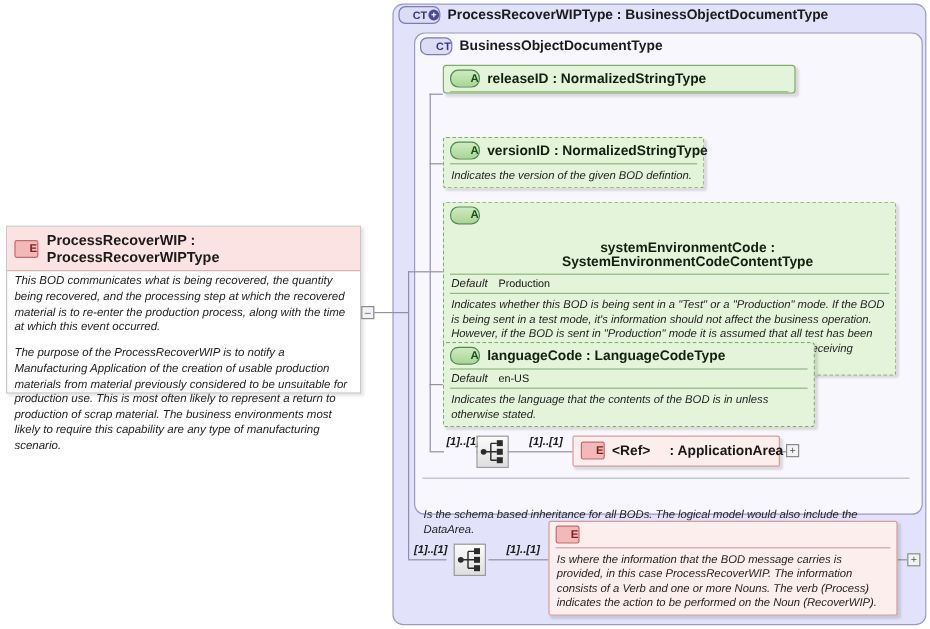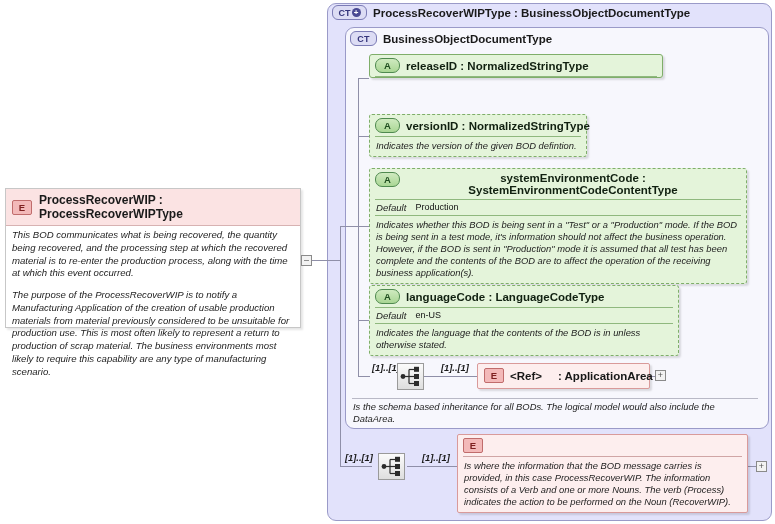--- a/index.html
+++ b/index.html
@@ -43,21 +43,21 @@
   .rule {
     height: 1px;
     background: #b9b9c6;
     margin: 0 5px;
   }
 
   
   .ico {
     display: inline-flex;
     align-items: center;
-    justify-content: center;
+    justify-content: flex-end;
     font-weight: bold;
     flex: 0 0 auto;
     box-sizing: border-box;
   }
   .ico-ct {
     width: 27px; height: 15px;
     border: 1.2px solid #7b7bb5;
     border-radius: 6px;
     background: #dcdcf4;
     color: #34347a;
@@ -287,21 +287,21 @@
   </div>
   <div class="rule"></div>
   <div class="box-body">Indicates the version of the given BOD defintion.</div>
 </div>
 
 <div class="box attr-box dashed" style="left:369px; top:168px; width:378px;">
   <div class="box-hd" style="align-items:flex-start;">
     <span class="ico ico-a">
       <span>A</span>
     </span>
-    <span style="white-space:normal; text-align:center; flex:1;">systemEnvironmentCode : SystemEnvironmentCodeContentType</span>
+    <span style="white-space:normal; text-align:center; flex:1;margin-top:29px;">systemEnvironmentCode : SystemEnvironmentCodeContentType</span>
   </div>
   <div class="rule"></div>
   <div class="def-row">
     <span class="k">Default</span>
     <span class="v">Production</span>
   </div>
   <div class="rule"></div>
   <div class="box-body">Indicates whether this BOD is being sent in a "Test" or a "Production" mode. If the BOD is being sent in a test mode, it's information should not affect the business operation. However, if the BOD is sent in "Production" mode it is assumed that all test has been complete and the contents of the BOD are to affect the operation of the receiving business application(s).</div>
 </div>
 
@@ -344,21 +344,21 @@
     <span class="ico ico-e">
       <span>E</span>
     </span>
     <span>&lt;Ref&gt;</span>
     <span style="margin-left:10px;">: ApplicationArea</span>
   </div>
 </div>
 <div class="tgl" style="left:655px; top:370px;">+</div>
 
 <div class="ln lnh" style="left:352px; top:398px; width:406px; background:#b9b9c6;"></div>
-<div class="inh-note" style="left:353px; top:401px; width:400px;">Is the schema based inheritance for all BODs. The logical model would also include the DataArea.</div>
+<div class="inh-note" style="left:353px; top:423px; width:400px;">Is the schema based inheritance for all BODs. The logical model would also include the DataArea.</div>
 
 <div class="card-note" style="left:345px; top:453px;">[1]..[1]</div>
 
 <div class="seq" style="left:378px; top:453px;">
   <svg width="25" height="25" viewBox="0 0 25 25">
     <circle cx="5" cy="12.5" r="2.4" fill="#2b2b2b"></circle>
     <line x1="5" y1="12.5" x2="11" y2="12.5" stroke="#2b2b2b" stroke-width="1.2"></line>
     <line x1="11" y1="5.5" x2="11" y2="19.5" stroke="#2b2b2b" stroke-width="1.2"></line>
     <line x1="11" y1="5.5" x2="16" y2="5.5" stroke="#2b2b2b" stroke-width="1.2"></line>
     <line x1="11" y1="12.5" x2="16" y2="12.5" stroke="#2b2b2b" stroke-width="1.2"></line>

